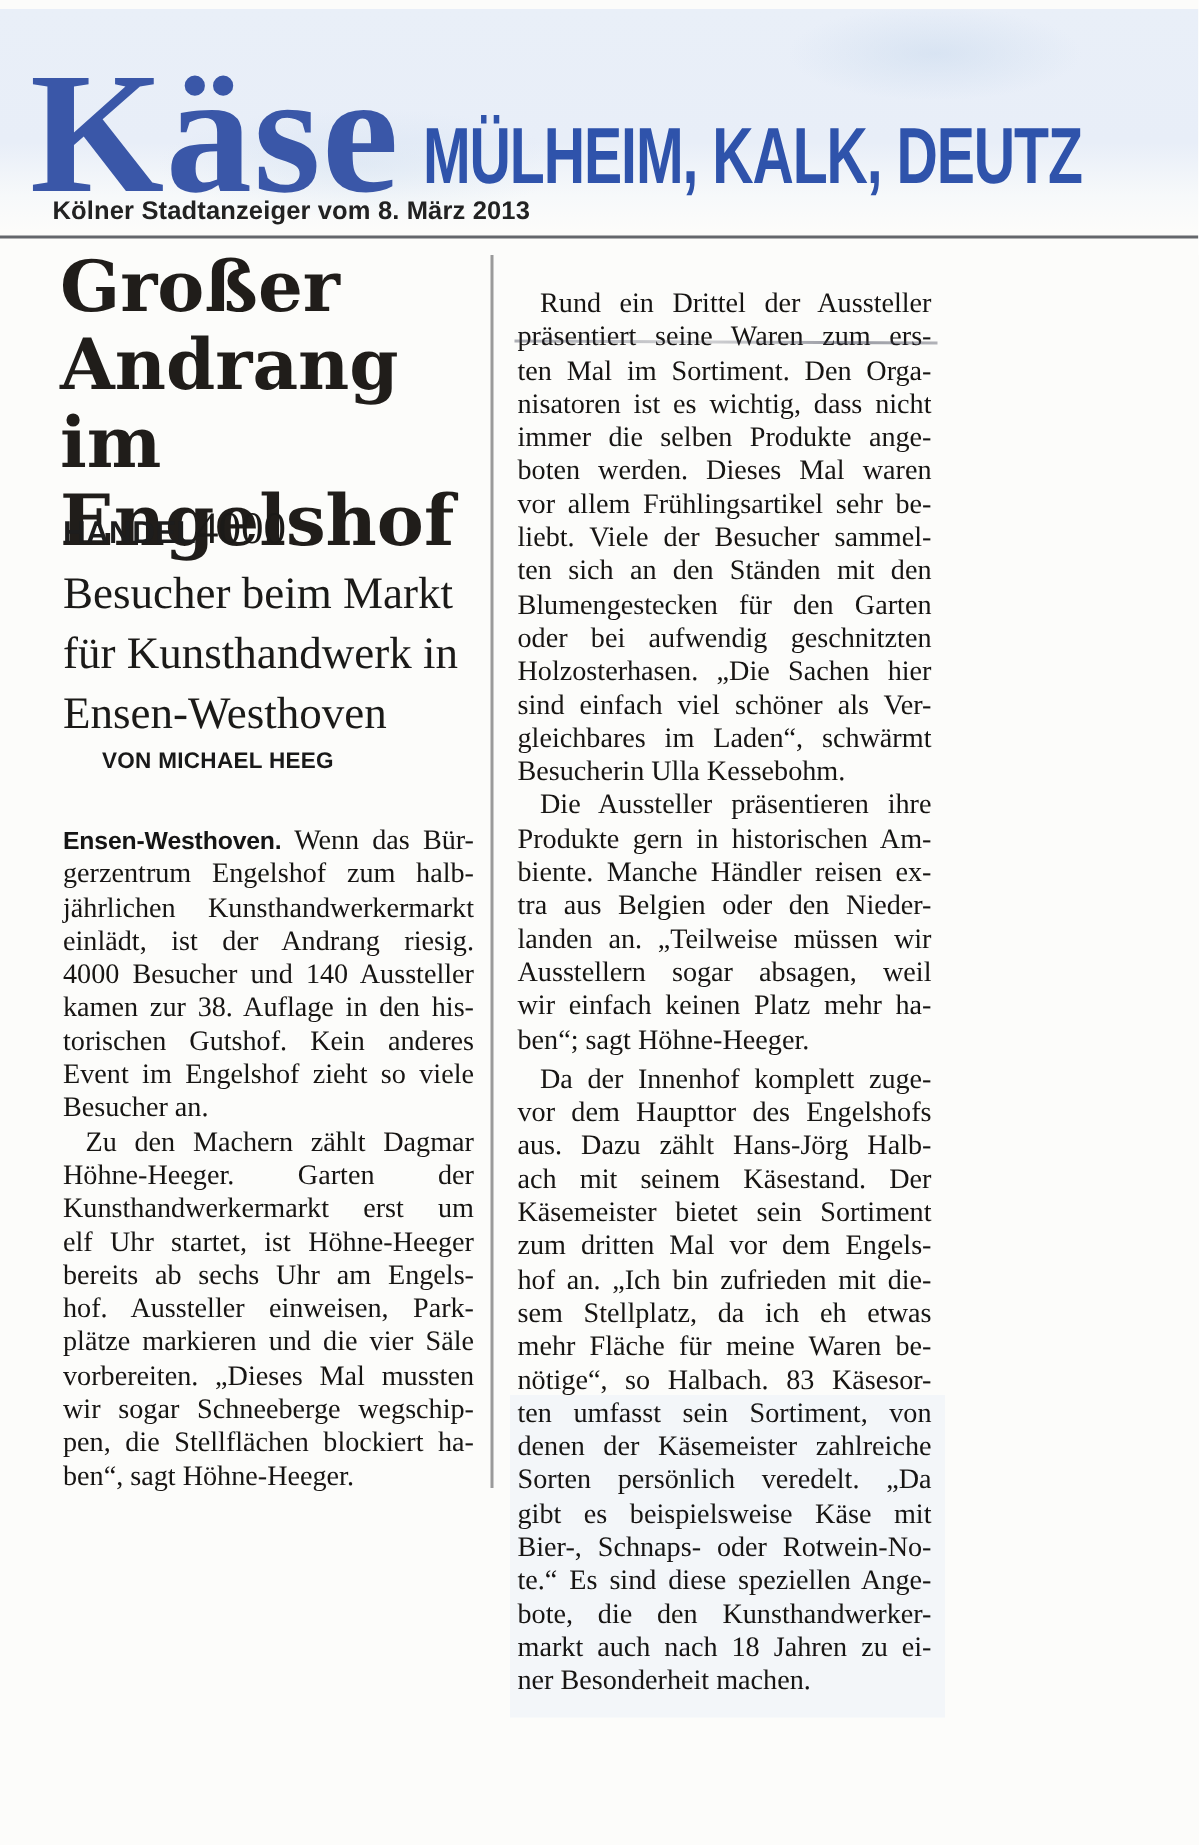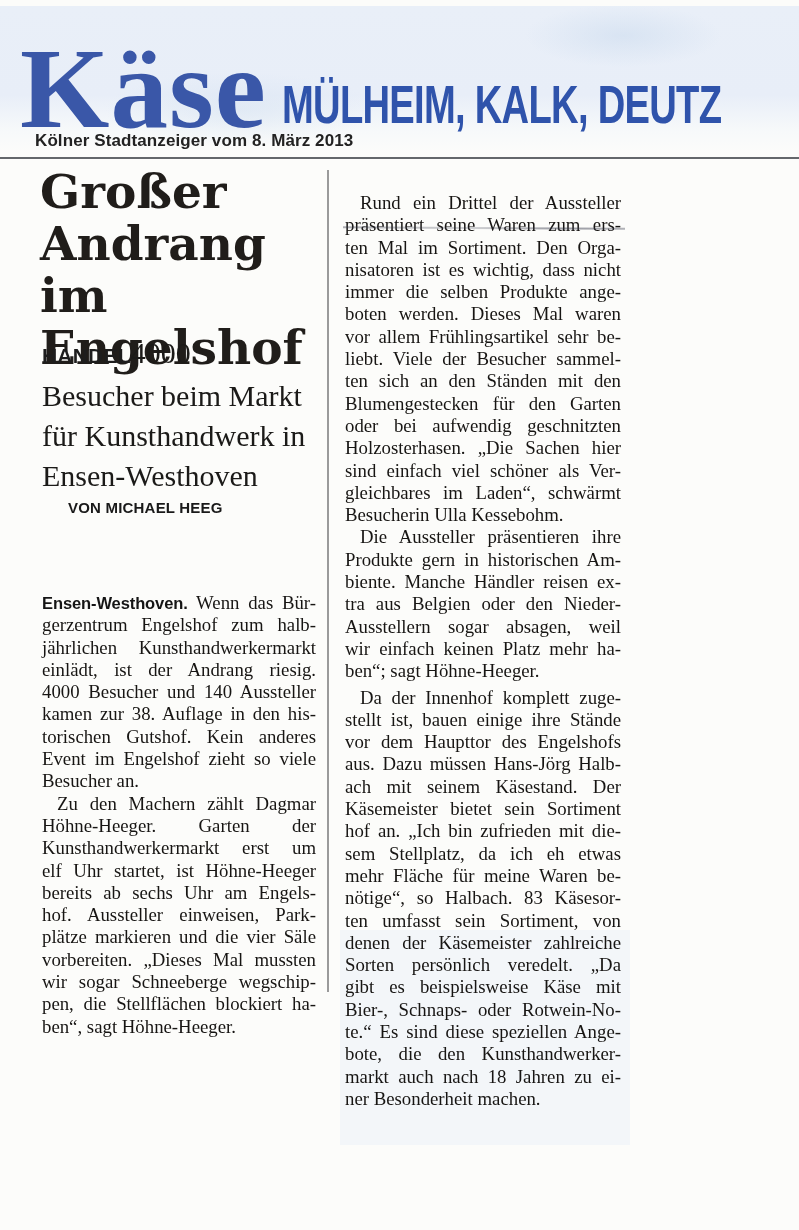--- a/index.html
+++ b/index.html
@@ -53,21 +53,21 @@
   .byline{
     position:absolute;left:42px;top:499px;
     font-family:"Liberation Sans",sans-serif;font-weight:700;
     font-size:15px;letter-spacing:.2px;color:#191919;margin-left:26px;
   }
   
   .col{
     position:absolute;z-index:2;
     font-size:18.8px;line-height:22.3px;color:#171513;margin-top:20px;
   }
-  .col-left{left:42px;top:572px;width:274px;}
+  .col-left{left:42px;top:530px;width:274px;}
   .col-right{left:345px;top:172px;width:276px;}
   .tline{
     position:relative;height:22.3px;
     text-align:justify;text-align-last:justify;
     white-space:nowrap;
   }
   .tline.last{text-align-last:left;}
   .tline.ind{text-indent:15px;}
   .lead{
     font-family:"Liberation Sans",sans-serif;font-weight:700;
@@ -148,29 +148,30 @@
       <div class="tline">Blumengestecken für den Garten</div>
       <div class="tline">oder bei aufwendig geschnitzten</div>
       <div class="tline">Holzosterhasen. „Die Sachen hier</div>
       <div class="tline">sind einfach viel schöner als Ver-</div>
       <div class="tline">gleichbares im Laden“, schwärmt</div>
       <div class="tline last">Besucherin Ulla Kessebohm.</div>
       <div class="tline ind">Die Aussteller präsentieren ihre</div>
       <div class="tline">Produkte gern in historischen Am-</div>
       <div class="tline">biente. Manche Händler reisen ex-</div>
       <div class="tline">tra aus Belgien oder den Nieder-</div>
+      <div class="tline">landen an. „Teilweise müssen wir</div>
       <div class="tline">Ausstellern sogar absagen, weil</div>
       <div class="tline">wir einfach keinen Platz mehr ha-</div>
       <div class="tline last">ben“; sagt Höhne-Heeger.</div>
       <div class="tline ind" style="margin-top: 4px;">Da der Innenhof komplett zuge-</div>
-      <div class="tline">stellt ist, bauen einige ihre Stände</div>
       <div class="tline">vor dem Haupttor des Engelshofs</div>
-      <div class="tline">aus. Dazu müssen Hans-Jörg Halb-</div>
+      <div class="tline">aus. Dazu zählt Hans-Jörg Halb-</div>
       <div class="tline">ach mit seinem Käsestand. Der</div>
       <div class="tline">Käsemeister bietet sein Sortiment</div>
+      <div class="tline">zum dritten Mal vor dem Engels-</div>
       <div class="tline">hof an. „Ich bin zufrieden mit die-</div>
       <div class="tline">sem Stellplatz, da ich eh etwas</div>
       <div class="tline">mehr Fläche für meine Waren be-</div>
       <div class="tline">nötige“, so Halbach. 83 Käsesor-</div>
       <div class="tline">ten umfasst sein Sortiment, von</div>
       <div class="tline">denen der Käsemeister zahlreiche</div>
       <div class="tline">Sorten persönlich veredelt. „Da</div>
       <div class="tline">gibt es beispielsweise Käse mit</div>
       <div class="tline">Bier-, Schnaps- oder Rotwein-No-</div>
       <div class="tline">te.“ Es sind diese speziellen Ange-</div>

